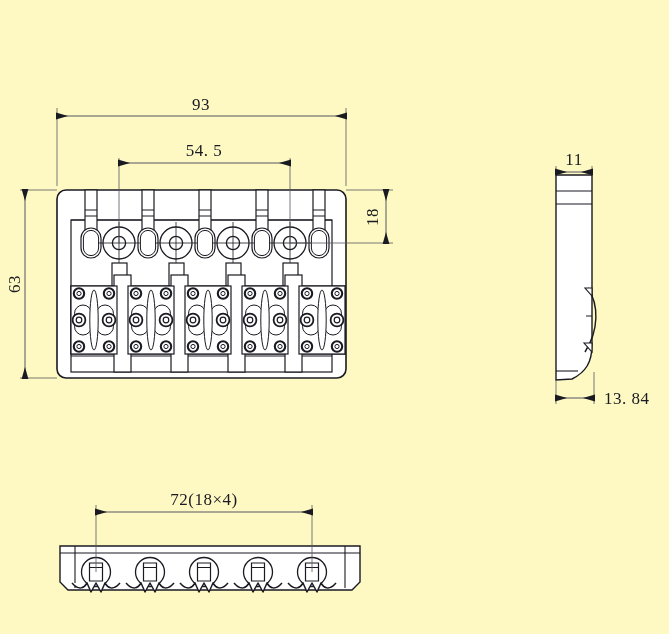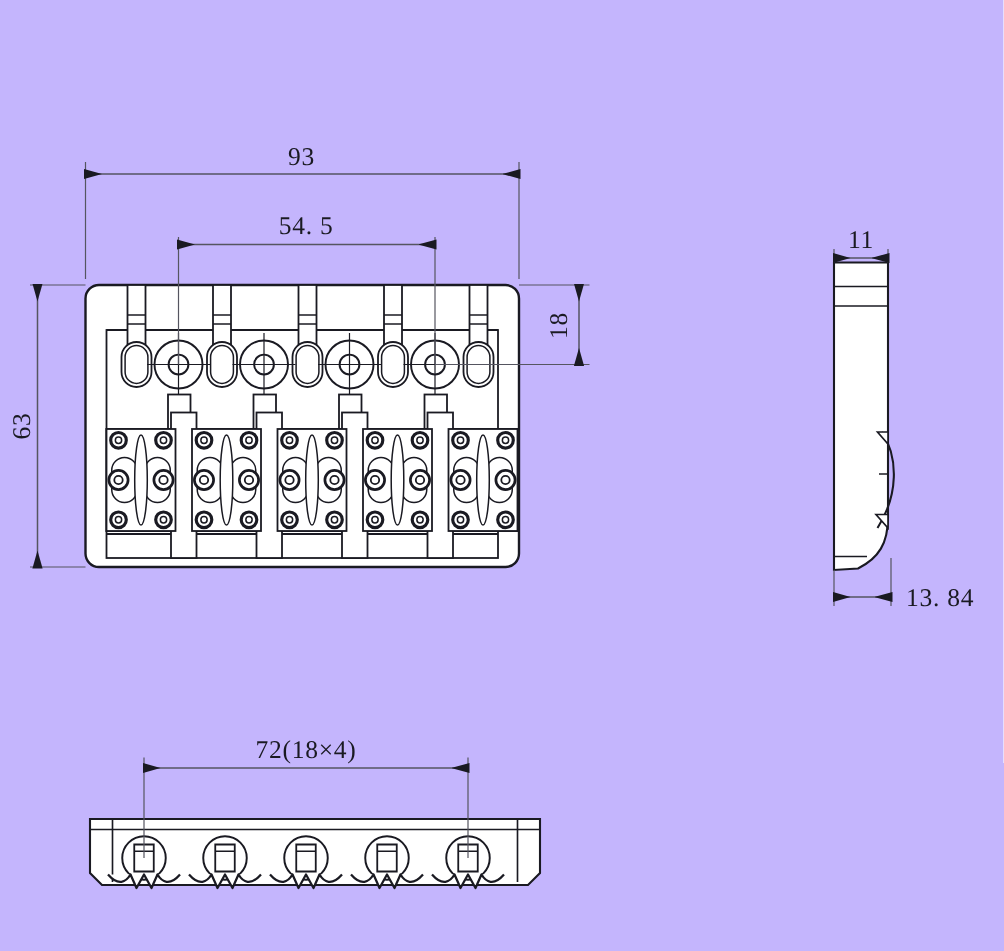--- a/index.html
+++ b/index.html
@@ -8,21 +8,21 @@
     padding: 0;
     background: #ffffff;
   }
   body {
     font-family: "Liberation Serif", serif;
   }
   #sheet {
     position: relative;
     width: 669px;
     height: 634px;
-    background: #c4b5fd;
+    background: #fef9c3;
     overflow: hidden;
   }
   #sheet svg {
     position: absolute;
     top: 0;
     left: 0;
     display: block;
   }
   .dim-text {
     font-family: "Liberation Serif", serif;

